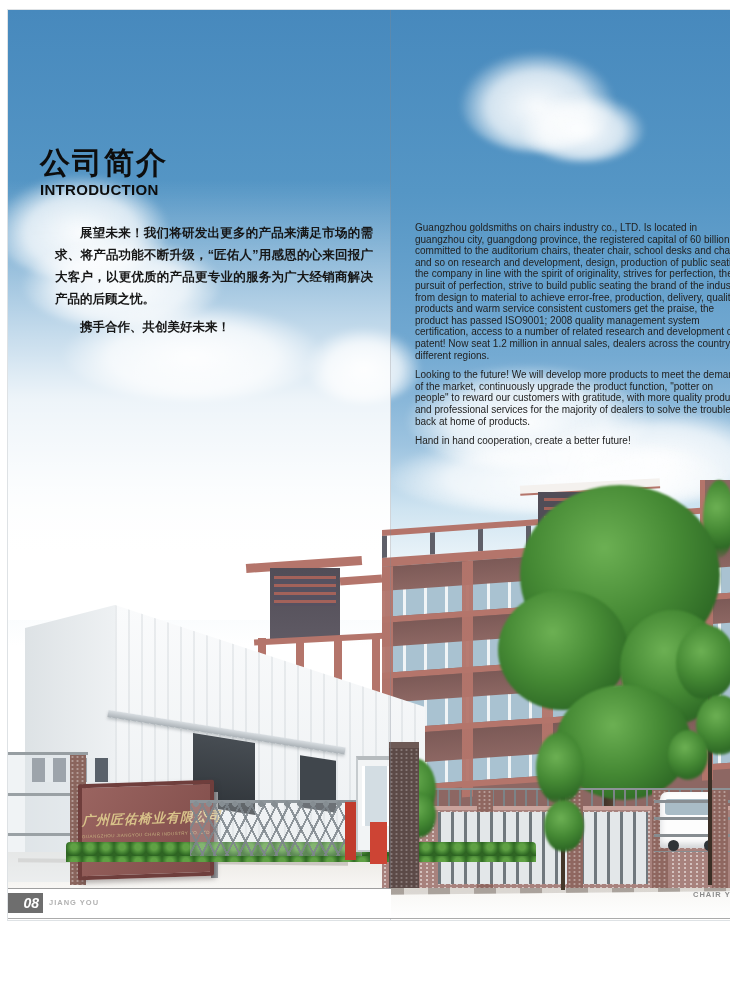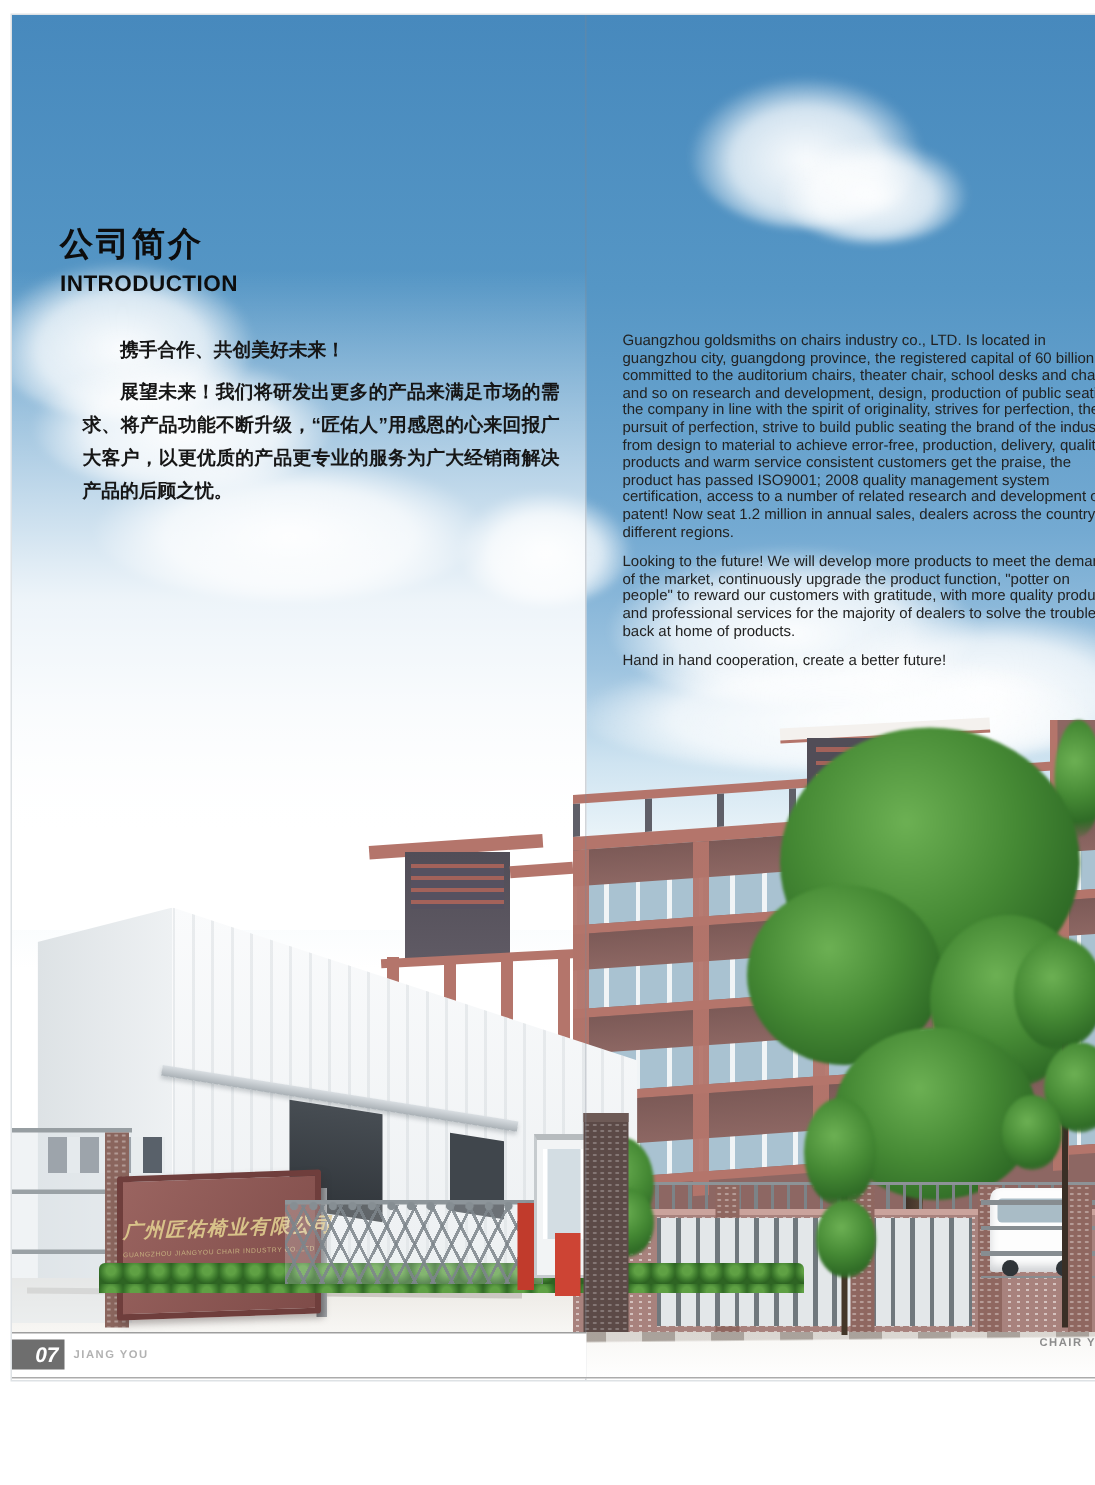--- a/index.html
+++ b/index.html
@@ -25,21 +25,21 @@
   .c6 { left:398px; top:355px; width:245px; height:105px; }
   .c7 { left:535px; top:398px; width:235px; height:95px; }
   .c8 { left:378px; top:425px; width:344px; height:80px; }
   .c9 { left:55px;  top:295px; width:260px; height:95px; }
   .sky-left-fade { position:absolute; left:0; top:170px; width:383px; height:440px; z-index:2;
          background:linear-gradient(180deg, rgba(255,255,255,0) 0%,
                     rgba(255,255,255,.85) 50%, #ffffff 85%); }
 
   
   .title-block { position:absolute; left:32px; top:136px; z-index:10; color:#0d0d0d; }
-  .title-cn { font-size:22px; font-weight:900; letter-spacing:2px; line-height:34px; }
+  .title-cn { font-size:30px; font-weight:900; letter-spacing:2px; line-height:34px; }
   .title-en { font-size:15px; font-weight:800; letter-spacing:.3px; margin-top:1px; }
 
   .cn-text { position:absolute; left:47px; top:212px; width:318px; z-index:10;
              color:#161616; font-size:12.5px; font-weight:700; line-height:22px;
              text-align:justify; }
   .cn-text p { text-indent:2em; margin-bottom:6px; }
 
   .en-text { position:absolute; left:407px; top:212px; width:334px; z-index:10;
              color:#222; font-size:10px; line-height:11.6px; }
   .en-text p { margin-bottom:8px; }
@@ -245,22 +245,22 @@
   <div class="cloud c7"></div>
   <div class="cloud c8"></div>
   <div class="cloud c9"></div>
   <div class="sky-left-fade"></div>
 
   <div class="title-block">
     <div class="title-cn">公司简介</div>
     <div class="title-en">INTRODUCTION</div>
   </div>
   <div class="cn-text">
+    <p>展望未来！我们将研发出更多的产品来满足市场的需求、将产品功能不断升级，“匠佑人”用感恩的心来回报广大客户，以更优质的产品更专业的服务为广大经销商解决产品的后顾之忧。</p>
     <p>携手合作、共创美好未来！</p>
-    <p>展望未来！我们将研发出更多的产品来满足市场的需求、将产品功能不断升级，“匠佑人”用感恩的心来回报广大客户，以更优质的产品更专业的服务为广大经销商解决产品的后顾之忧。</p>
   </div>
 
   <div class="en-text">
     <p>Guangzhou goldsmiths on chairs industry co., LTD. Is located in guangzhou city, guangdong province, the registered capital of 60 billion is committed to the auditorium chairs, theater chair, school desks and chairs and so on research and development, design, production of public seating, the company in line with the spirit of originality, strives for perfection, the pursuit of perfection, strive to build public seating the brand of the industry, from design to material to achieve error-free, production, delivery, quality products and warm service consistent customers get the praise, the product has passed ISO9001; 2008 quality management system certification, access to a number of related research and development of patent! Now seat 1.2 million in annual sales, dealers across the country in different regions.</p>
     <p>Looking to the future! We will develop more products to meet the demand of the market, continuously upgrade the product function, "potter on people" to reward our customers with gratitude, with more quality products and professional services for the majority of dealers to solve the trouble back at home of products.</p>
     <p>Hand in hand cooperation, create a better future!</p>
   </div>
 
   <div class="photo">
 
@@ -365,19 +365,19 @@
     <div class="booth">
       <div class="booth-glass"></div>
     </div>
     <div class="banner-tall"></div>
     <div class="banner-sq"></div>
     <div class="gutter-pillar"></div>
   </div>
 
   <div class="gutter"></div>
   <div class="footer-left">
-    <div class="badge01">07</div>
+    <div class="badge01">08</div>
     <div class="brand-left">JIANG YOU</div>
   </div>
   <div class="brand-right">CHAIR Y</div>
   <div class="bottom-line"></div>
 
 </div>
 
 </body></html>

